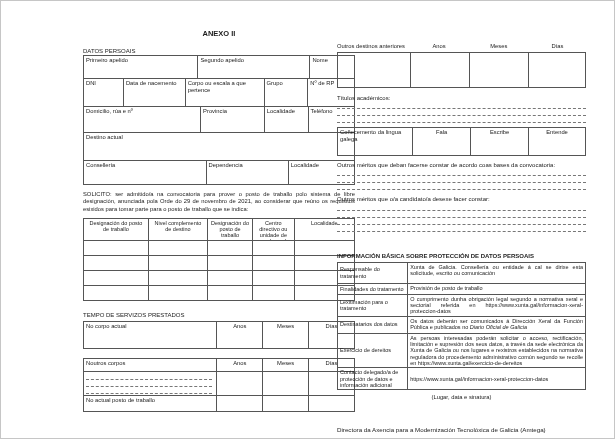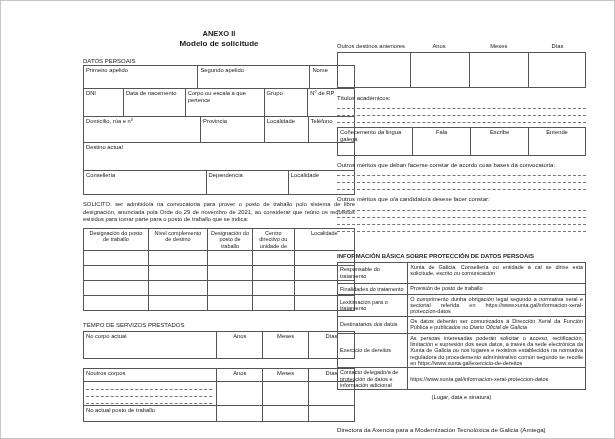--- a/index.html
+++ b/index.html
@@ -40,21 +40,20 @@
   .footer-line { font-size: 6.2px; margin-top: 26px; }
 </style>
 </head>
 <body>
 
 <div class="page">
 
   <div class="col-left">
 
     <div class="doc-title">ANEXO II</div>
-    <div class="doc-title2">Modelo de solicitude</div>
 
     <div class="sec-label" style="margin-top:9px;">DATOS PERSOAIS</div>
 
     <div class="box">
       <div class="frow first" style="height:22px;">
         <div class="fcell fc1" style="width:42%;">Primeiro apelido</div>
         <div class="fcell" style="width:41.5%;">Segundo apelido</div>
         <div class="fcell" style="width:16.5%;">Nome</div>
       </div>
       <div class="frow" style="height:28px;">

